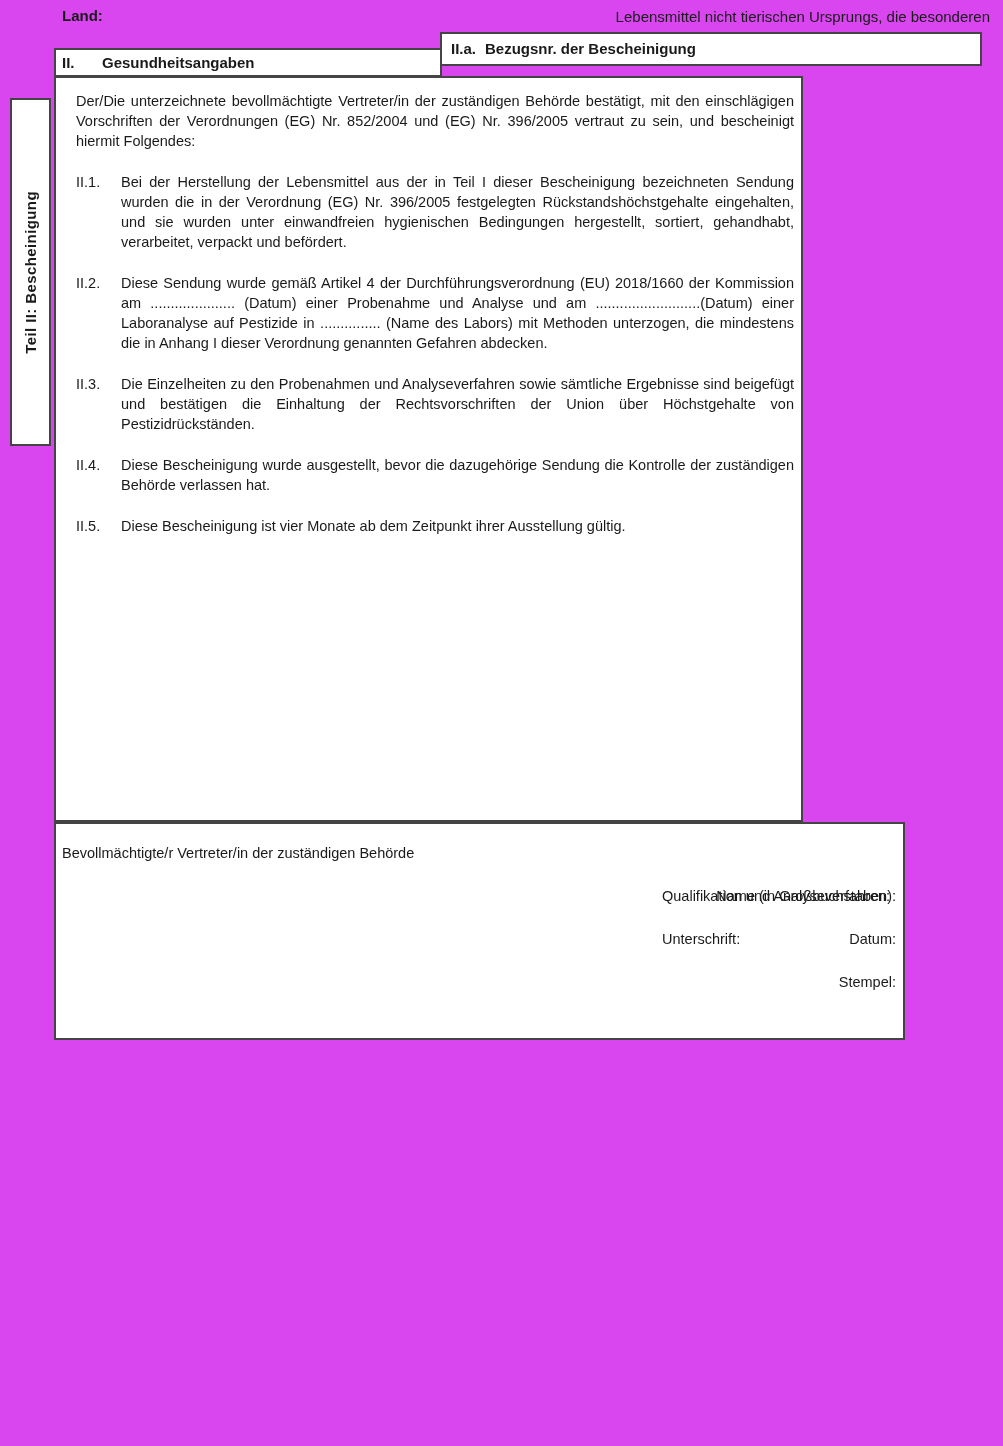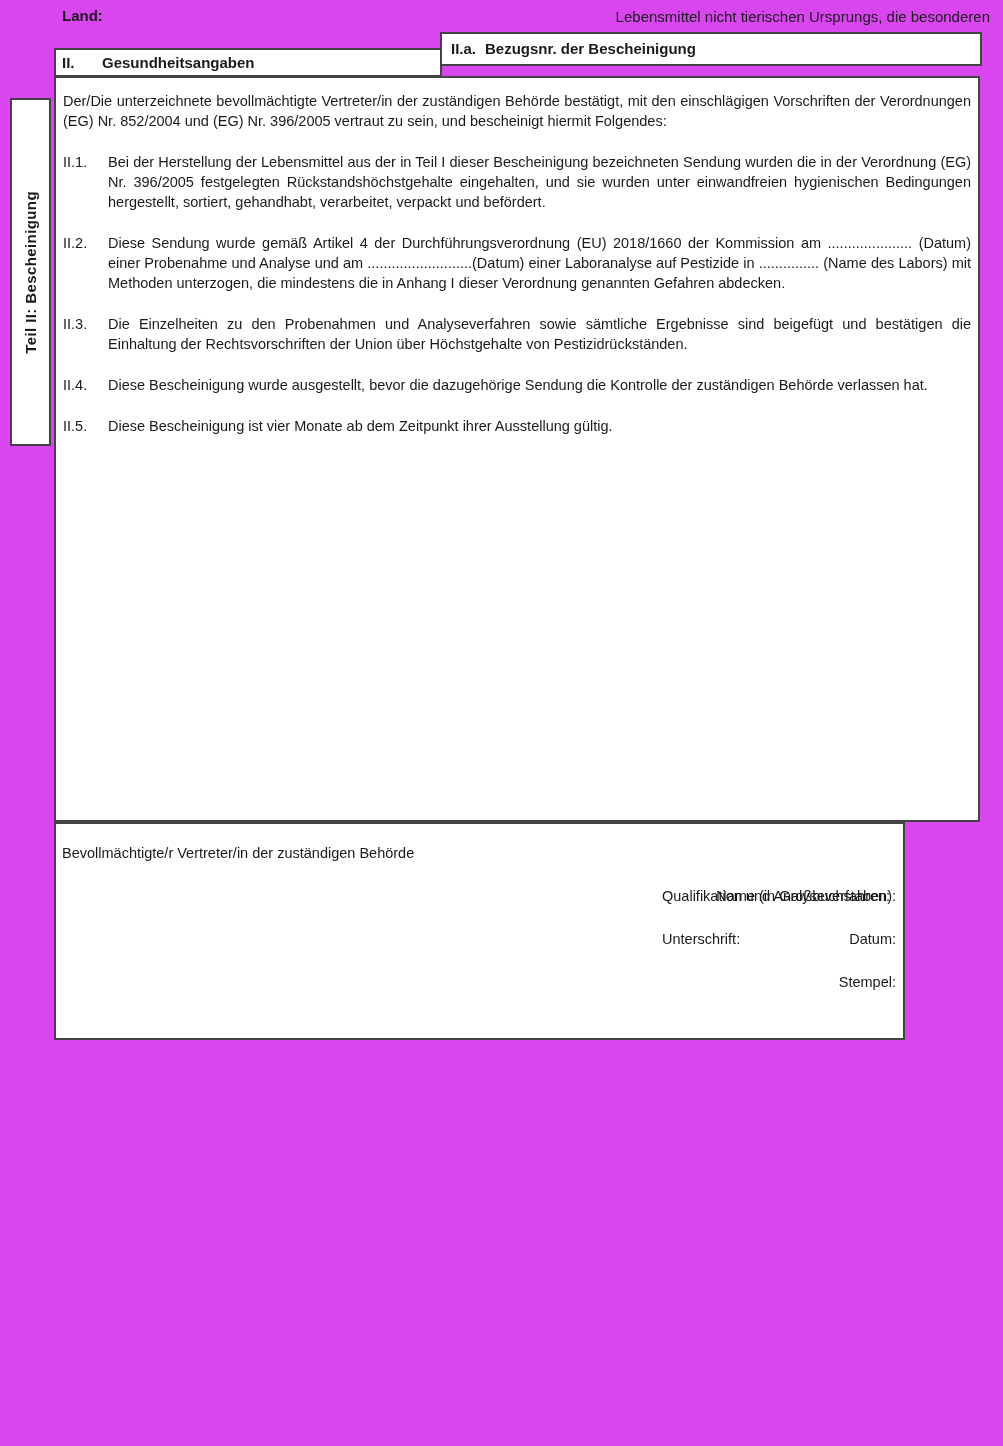--- a/index.html
+++ b/index.html
@@ -35,23 +35,23 @@
   .sidebar{
     position:absolute; left:10px; top:98px; width:41px; height:348px;
     box-sizing:border-box; border:2px solid #444; background:#fff;
     display:flex; align-items:center; justify-content:center;
   }
   .sidebar-text{
     writing-mode:vertical-rl; transform:rotate(180deg);
     font-weight:bold; font-size:15px; white-space:nowrap; letter-spacing:0.4px;
   }
   .main-box{
-    position:absolute; left:54px; top:76px; width:926px; height:746px;
+    position:absolute; left:54px; top:76px; width:749px; height:746px;
     box-sizing:border-box; border:2px solid #444; background:#fff;
-    padding:13px 7px 0 7px; z-index:1;
+    padding:13px 7px 0 20px; z-index:1;
   }
   .intro{ margin:0; text-align:justify; }
   .item{ position:relative; margin-top:21px; padding-left:45px; text-align:justify; }
   .item-num{ position:absolute; left:0; top:0; }
   .bottom-box{
     position:absolute; left:54px; top:822px; width:851px; height:218px;
     box-sizing:border-box; border:2px solid #444; background:#fff;
     padding:19px 7px 0 6px;
   }
   .sig-heading{ margin:0; }

